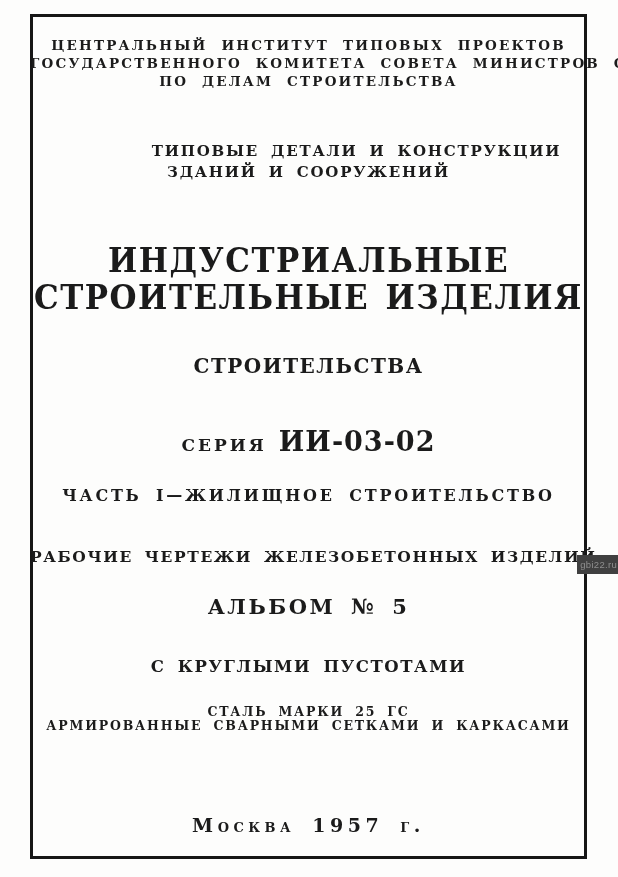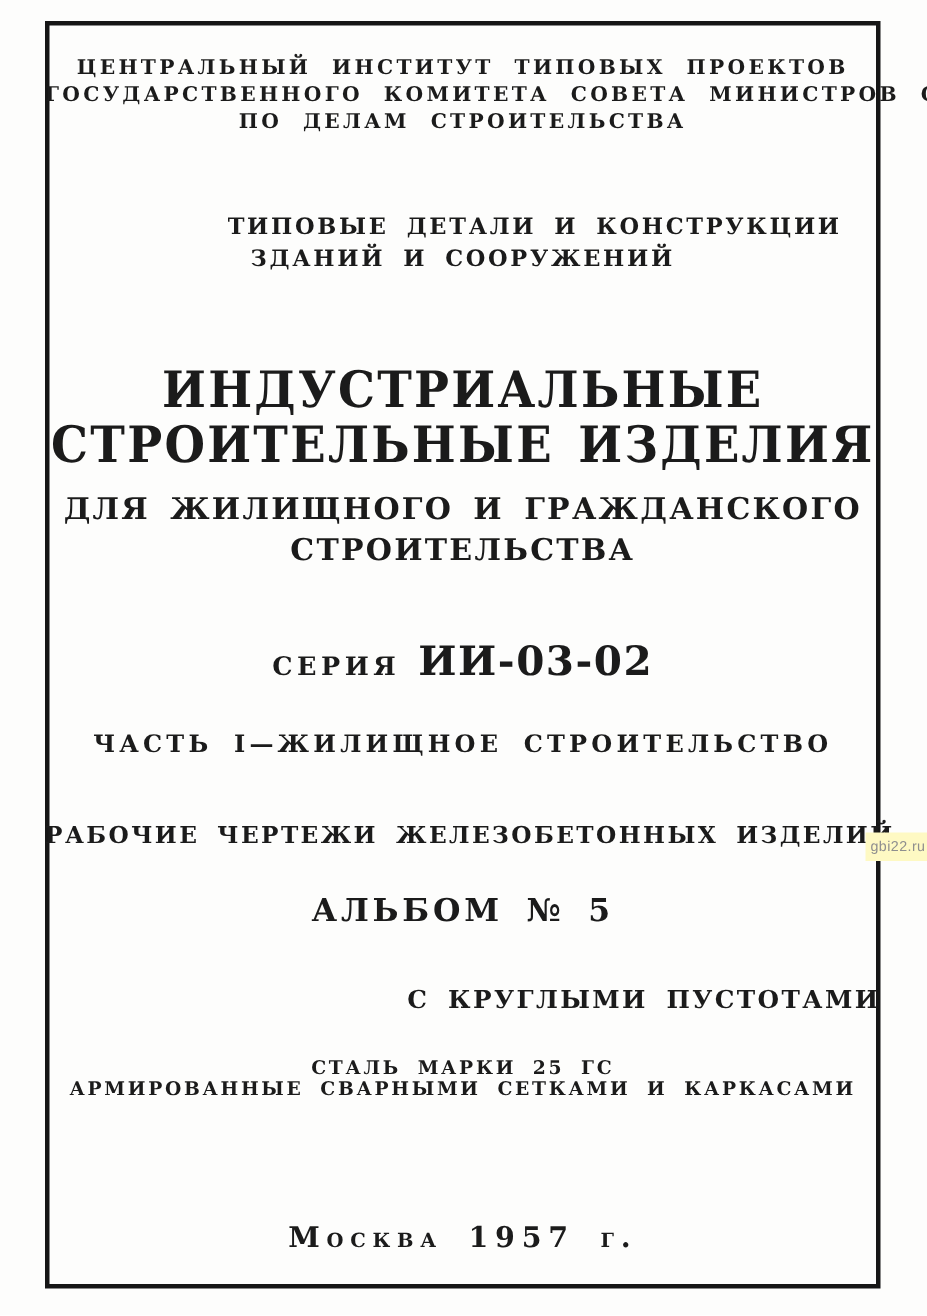--- a/index.html
+++ b/index.html
@@ -99,21 +99,21 @@
     font-size: 19px;
     font-variant: small-caps;
     letter-spacing: 4.5px;
     word-spacing: 6px;
     font-weight: 700;
   }
   .watermark {
     position: absolute;
     top: 555px;
     right: 0;
-    background: #fef9c3;
+    background: #404040;
     color: #8f8f8f;
     font-family: "Liberation Sans", "DejaVu Sans", sans-serif;
     font-size: 9.5px;
     font-weight: 400;
     letter-spacing: 0.3px;
     padding: 4px 1px 4px 3px;
     z-index: 5;
   }
 </style>
 </head>
@@ -126,36 +126,35 @@
   <div class="tline publisher" style="top:36px;">ЦЕНТРАЛЬНЫЙ ИНСТИТУТ ТИПОВЫХ ПРОЕКТОВ</div>
   <div class="tline publisher" style="top:54px;">ГОСУДАРСТВЕННОГО КОМИТЕТА СОВЕТА МИНИСТРОВ СССР</div>
   <div class="tline publisher" style="top:72px;">ПО ДЕЛАМ СТРОИТЕЛЬСТВА</div>
 
   <div class="tline series-header" style="top:141px;padding-left:48px;">ТИПОВЫЕ ДЕТАЛИ И КОНСТРУКЦИИ</div>
   <div class="tline series-header" style="top:162px;">ЗДАНИЙ И СООРУЖЕНИЙ</div>
 
   <div class="tline main-title" style="top:241px;">ИНДУСТРИАЛЬНЫЕ</div>
   <div class="tline main-title" style="top:278px;">СТРОИТЕЛЬНЫЕ ИЗДЕЛИЯ</div>
 
-  <div class="tline title-scope" style="top:326px;">ДЛЯ ЖИЛИЩНОГО И ГРАЖДАНСКОГО</div>
   <div class="tline title-scope" style="top:353px;">СТРОИТЕЛЬСТВА</div>
 
   <div class="tline series-line" style="top:426px;">
     <span class="series-label">СЕРИЯ</span><span class="series-code">ИИ-03-02</span>
   </div>
 
   <div class="tline part-line" style="top:486px;">ЧАСТЬ I—ЖИЛИЩНОЕ СТРОИТЕЛЬСТВО</div>
 
   <div class="tline drawings-line" style="top:547px;">РАБОЧИЕ ЧЕРТЕЖИ ЖЕЛЕЗОБЕТОННЫХ ИЗДЕЛИЙ</div>
 
   <div class="tline album-line" style="top:594px;">
     <span>АЛЬБОМ</span>&nbsp;<span>№ 5</span>
   </div>
 
-  <div class="tline subject" style="top:656px;text-align:right;">С КРУГЛЫМИ ПУСТОТАМИ</div>
+  <div class="tline subject" style="top:656px;">С КРУГЛЫМИ ПУСТОТАМИ</div>
 
   <div class="tline reinforcement" style="top:718px;">АРМИРОВАННЫЕ СВАРНЫМИ СЕТКАМИ И КАРКАСАМИ</div>
   <div class="tline reinforcement steel" style="top:704px;">СТАЛЬ МАРКИ 25 ГС</div>
 
   <div class="tline imprint" style="top:814px;">Москва 1957 г.</div>
 
   <div class="watermark">gbi22.ru</div>
 
 </div>
 

